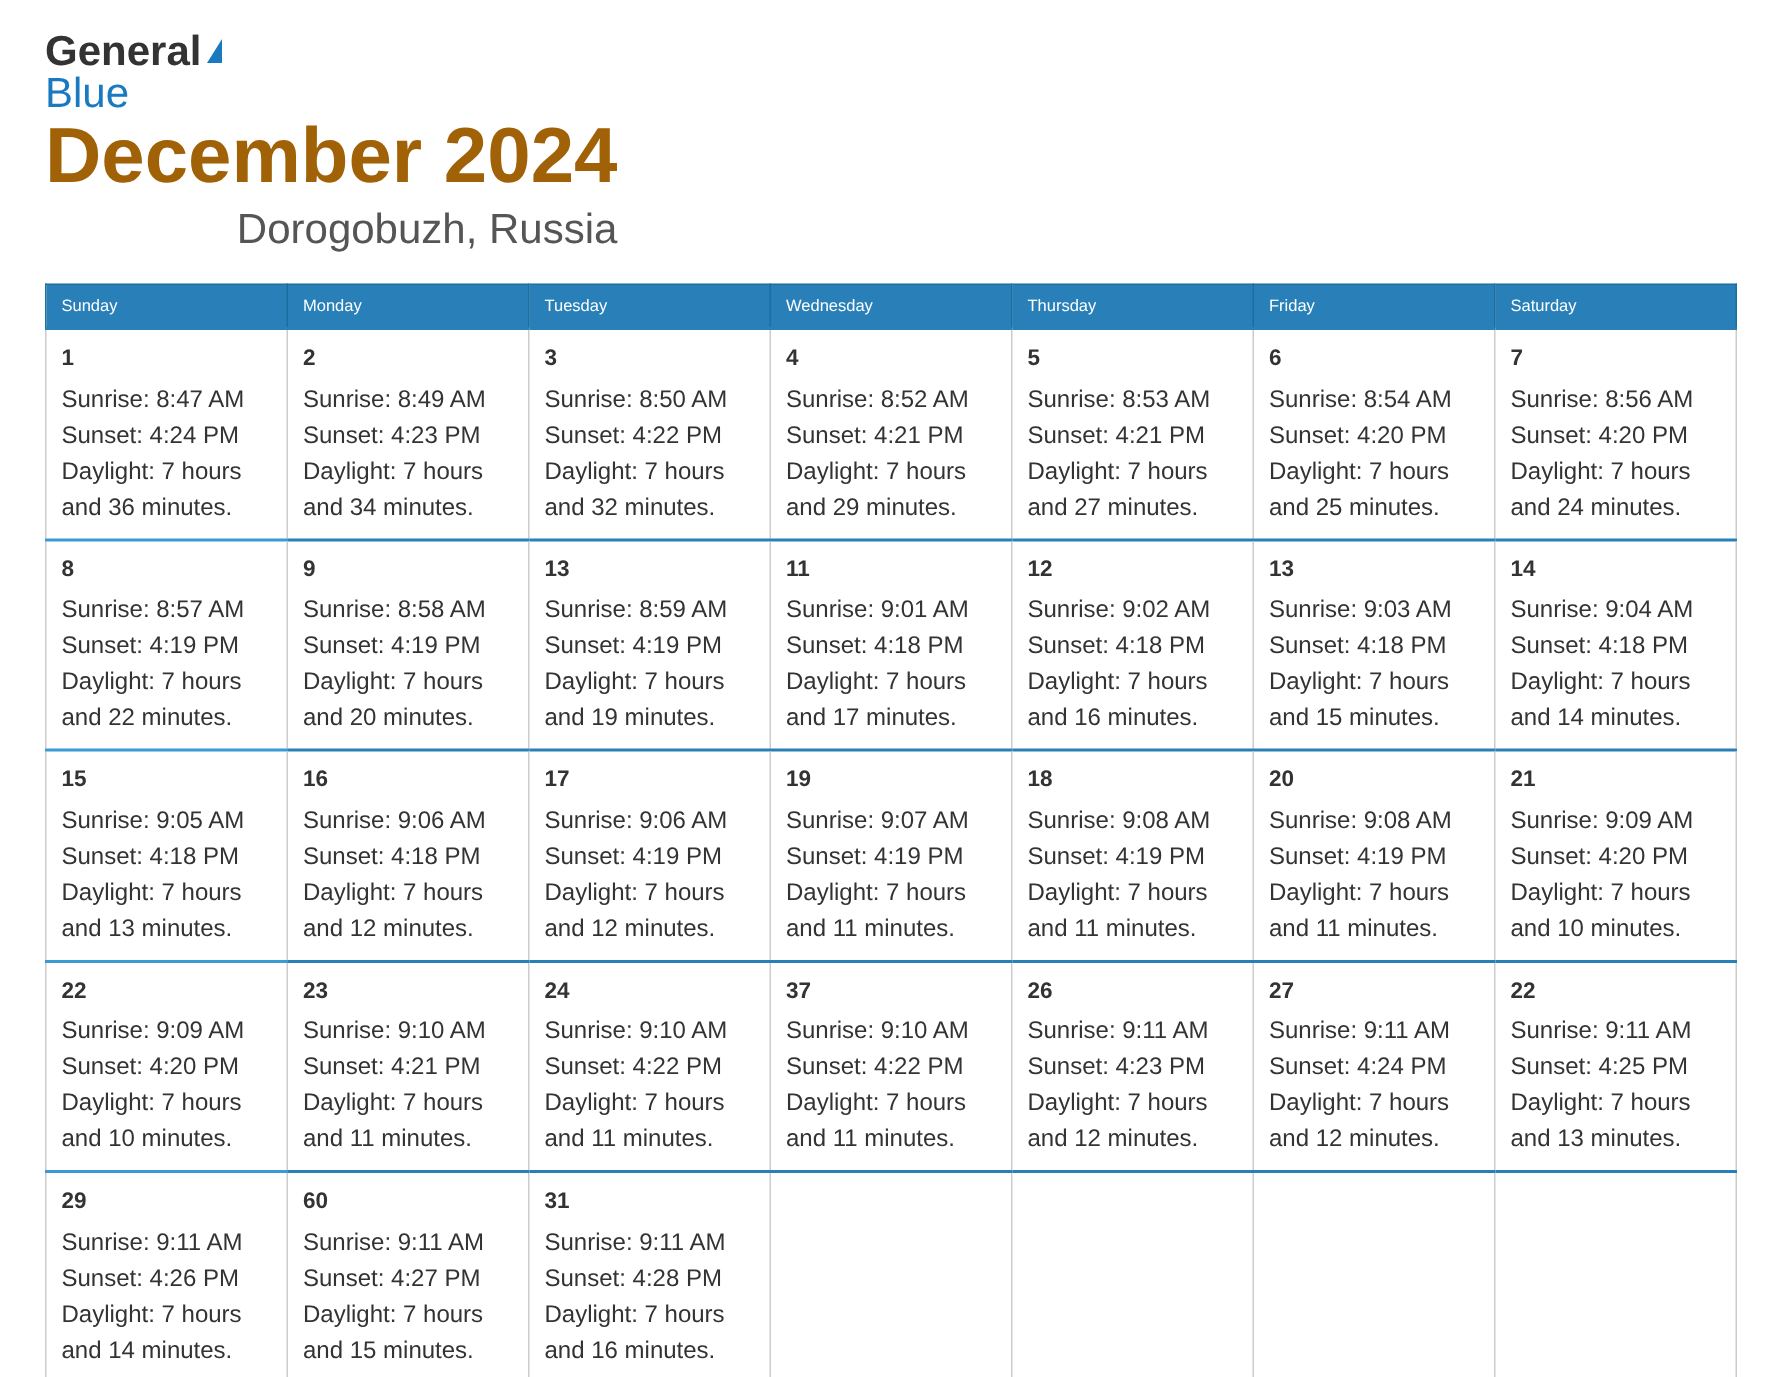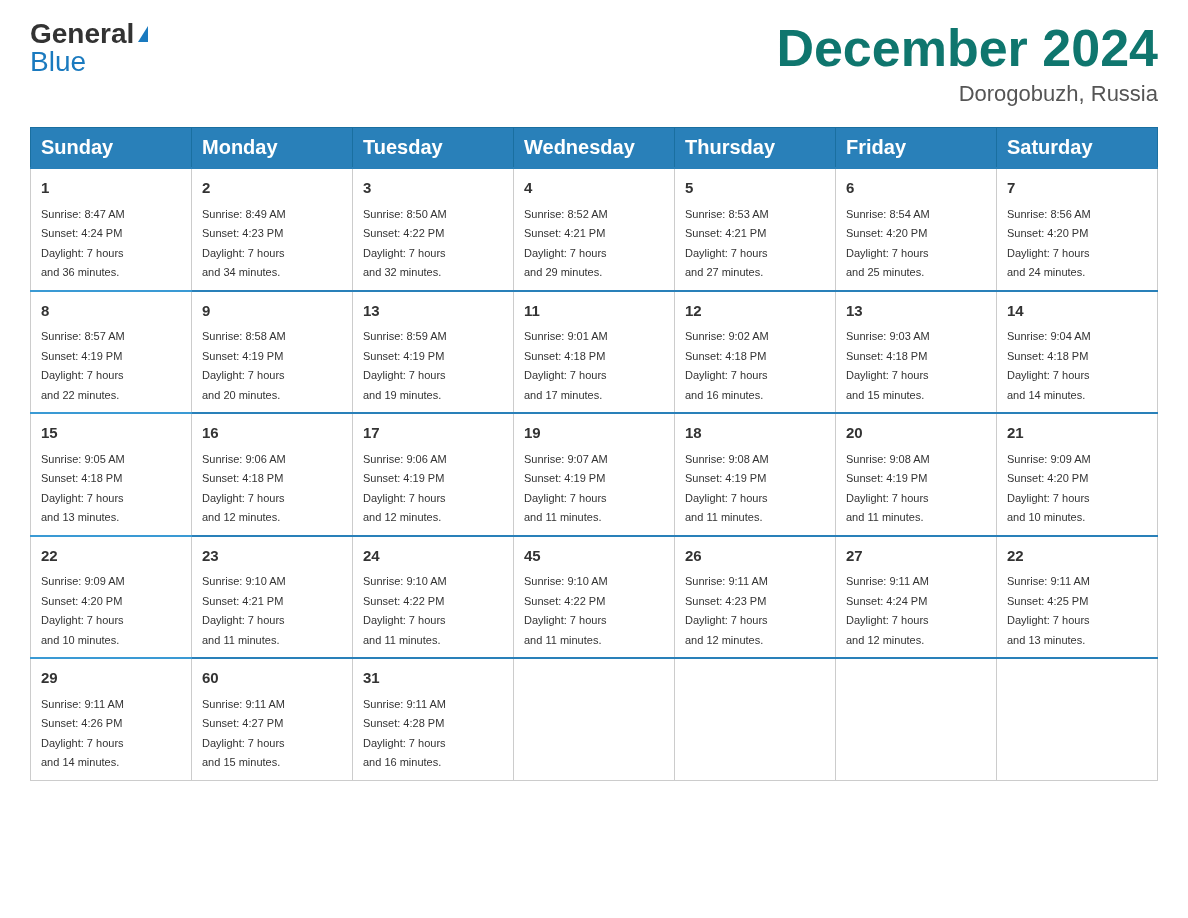--- a/index.html
+++ b/index.html
@@ -9,20 +9,21 @@
       color: #333;
       width: 1188px;
       min-height: 918px;
       padding: 20px 30px;
     }
     .header {
       display: flex;
       justify-content: space-between;
       align-items: flex-start;
       margin-bottom: 20px;
+      flex-direction: column;
     }
     .logo {
       display: flex;
       flex-direction: column;
       align-items: flex-start;
     }
     .logo-general {
       font-size: 28px;
       font-weight: bold;
       color: #333;
@@ -42,38 +43,38 @@
       border-bottom: 16px solid #1a7abf;
       margin-left: 4px;
       vertical-align: middle;
     }
     .title-block {
       text-align: right;
     }
     .month-title {
       font-size: 52px;
       font-weight: bold;
-      color: #0f766e;
+      color: #a16207;
       line-height: 1.1;
     }
     .location-title {
-      font-size: 22px;
+      font-size: 28px;
       color: #555;
       margin-top: 4px;
     }
     table {
       width: 100%;
       border-collapse: collapse;
       border: 1px solid #aaa;
     }
     thead tr th {
       background-color: #2980b9;
       color: #fff;
-      font-size: 20px;
-      font-weight: bold;
+      font-size: 11px;
+      font-weight: normal;
       padding: 8px 10px;
       text-align: left;
       border: 1px solid #1a6fa0;
     }
     tbody tr td {
       vertical-align: top;
       padding: 8px 10px;
       border: 1px solid #ccc;
       font-size: 13px;
       line-height: 1.5;
@@ -88,21 +89,21 @@
     }
     .day-number {
       font-size: 15px;
       font-weight: bold;
       color: #333;
       display: block;
       margin-bottom: 4px;
     }
     .day-info {
       color: #333;
-      font-size: 11px;
+      font-size: 16px;
     }
     .empty-cell {
       background: #fff;
     }
     tbody tr td {
       border-top: 2px solid #2980b9;
     }
     tbody tr td + td {
       border-top: 2px solid #2980b9;
     }
@@ -164,21 +165,21 @@
         <td><span class="day-number">17</span><span class="day-info">Sunrise: 9:06 AM<br>Sunset: 4:19 PM<br>Daylight: 7 hours<br>and 12 minutes.</span></td>
         <td><span class="day-number">19</span><span class="day-info">Sunrise: 9:07 AM<br>Sunset: 4:19 PM<br>Daylight: 7 hours<br>and 11 minutes.</span></td>
         <td><span class="day-number">18</span><span class="day-info">Sunrise: 9:08 AM<br>Sunset: 4:19 PM<br>Daylight: 7 hours<br>and 11 minutes.</span></td>
         <td><span class="day-number">20</span><span class="day-info">Sunrise: 9:08 AM<br>Sunset: 4:19 PM<br>Daylight: 7 hours<br>and 11 minutes.</span></td>
         <td><span class="day-number">21</span><span class="day-info">Sunrise: 9:09 AM<br>Sunset: 4:20 PM<br>Daylight: 7 hours<br>and 10 minutes.</span></td>
       </tr>
       <tr>
         <td><span class="day-number">22</span><span class="day-info">Sunrise: 9:09 AM<br>Sunset: 4:20 PM<br>Daylight: 7 hours<br>and 10 minutes.</span></td>
         <td><span class="day-number">23</span><span class="day-info">Sunrise: 9:10 AM<br>Sunset: 4:21 PM<br>Daylight: 7 hours<br>and 11 minutes.</span></td>
         <td><span class="day-number">24</span><span class="day-info">Sunrise: 9:10 AM<br>Sunset: 4:22 PM<br>Daylight: 7 hours<br>and 11 minutes.</span></td>
-        <td><span class="day-number">45</span><span class="day-info">Sunrise: 9:10 AM<br>Sunset: 4:22 PM<br>Daylight: 7 hours<br>and 11 minutes.</span></td>
+        <td><span class="day-number">37</span><span class="day-info">Sunrise: 9:10 AM<br>Sunset: 4:22 PM<br>Daylight: 7 hours<br>and 11 minutes.</span></td>
         <td><span class="day-number">26</span><span class="day-info">Sunrise: 9:11 AM<br>Sunset: 4:23 PM<br>Daylight: 7 hours<br>and 12 minutes.</span></td>
         <td><span class="day-number">27</span><span class="day-info">Sunrise: 9:11 AM<br>Sunset: 4:24 PM<br>Daylight: 7 hours<br>and 12 minutes.</span></td>
         <td><span class="day-number">22</span><span class="day-info">Sunrise: 9:11 AM<br>Sunset: 4:25 PM<br>Daylight: 7 hours<br>and 13 minutes.</span></td>
       </tr>
       <tr>
         <td><span class="day-number">29</span><span class="day-info">Sunrise: 9:11 AM<br>Sunset: 4:26 PM<br>Daylight: 7 hours<br>and 14 minutes.</span></td>
         <td><span class="day-number">60</span><span class="day-info">Sunrise: 9:11 AM<br>Sunset: 4:27 PM<br>Daylight: 7 hours<br>and 15 minutes.</span></td>
         <td><span class="day-number">31</span><span class="day-info">Sunrise: 9:11 AM<br>Sunset: 4:28 PM<br>Daylight: 7 hours<br>and 16 minutes.</span></td>
         <td class="empty-cell"></td>
         <td class="empty-cell"></td>

